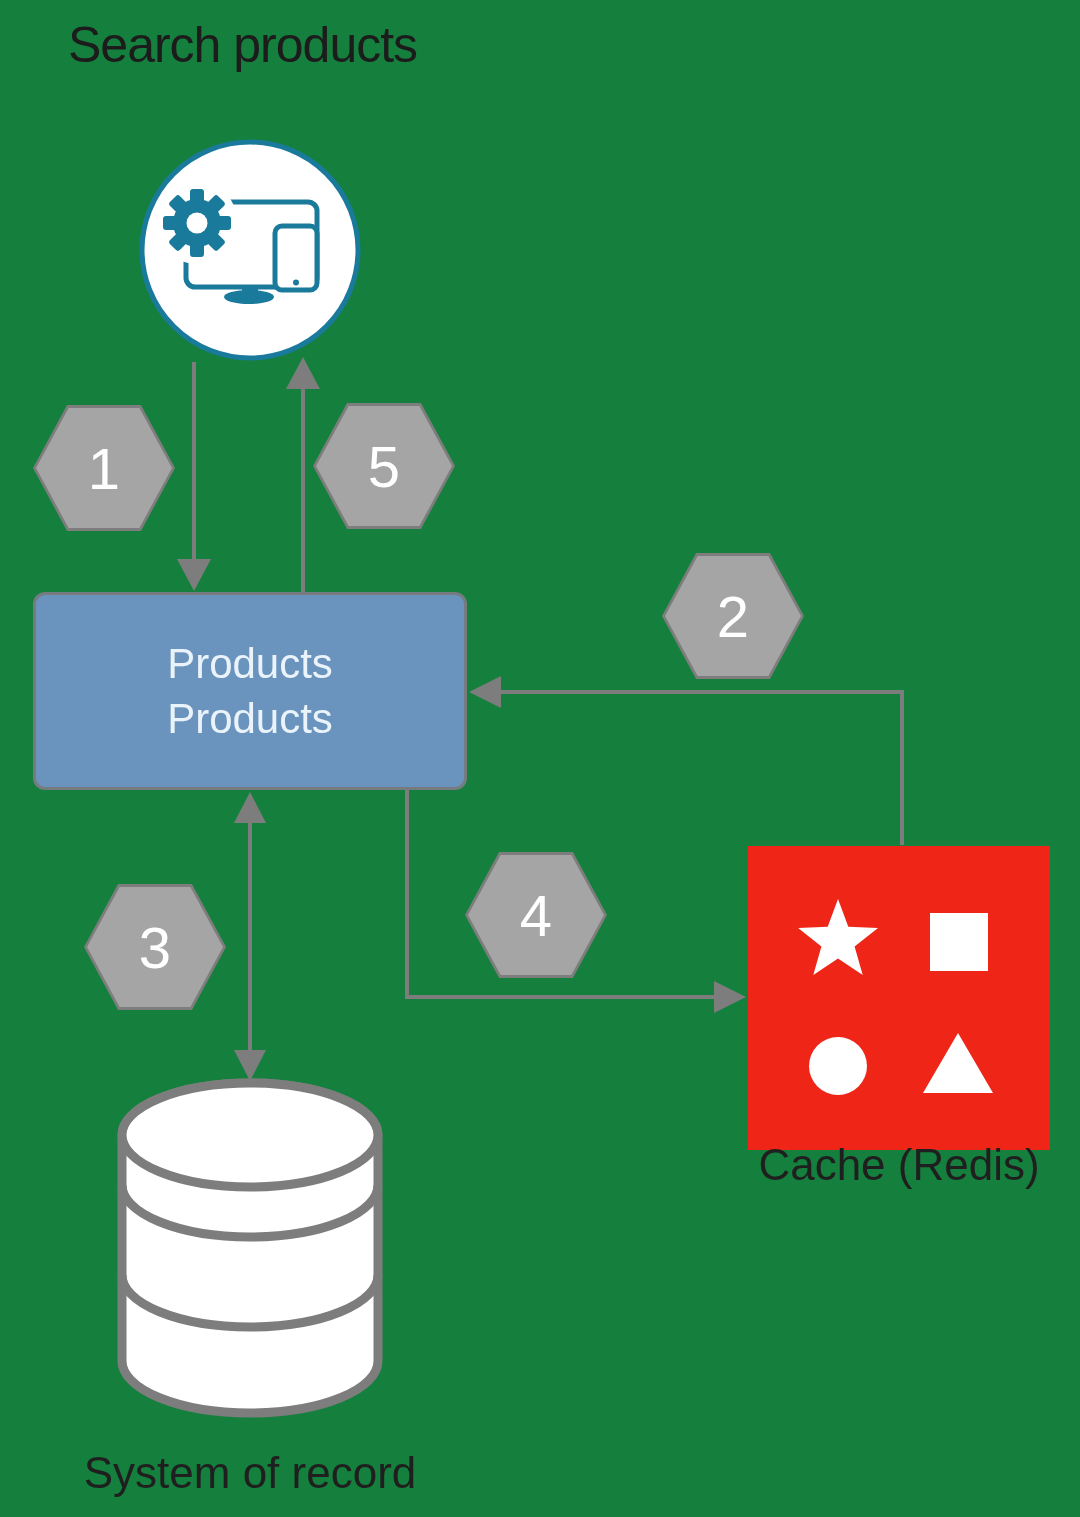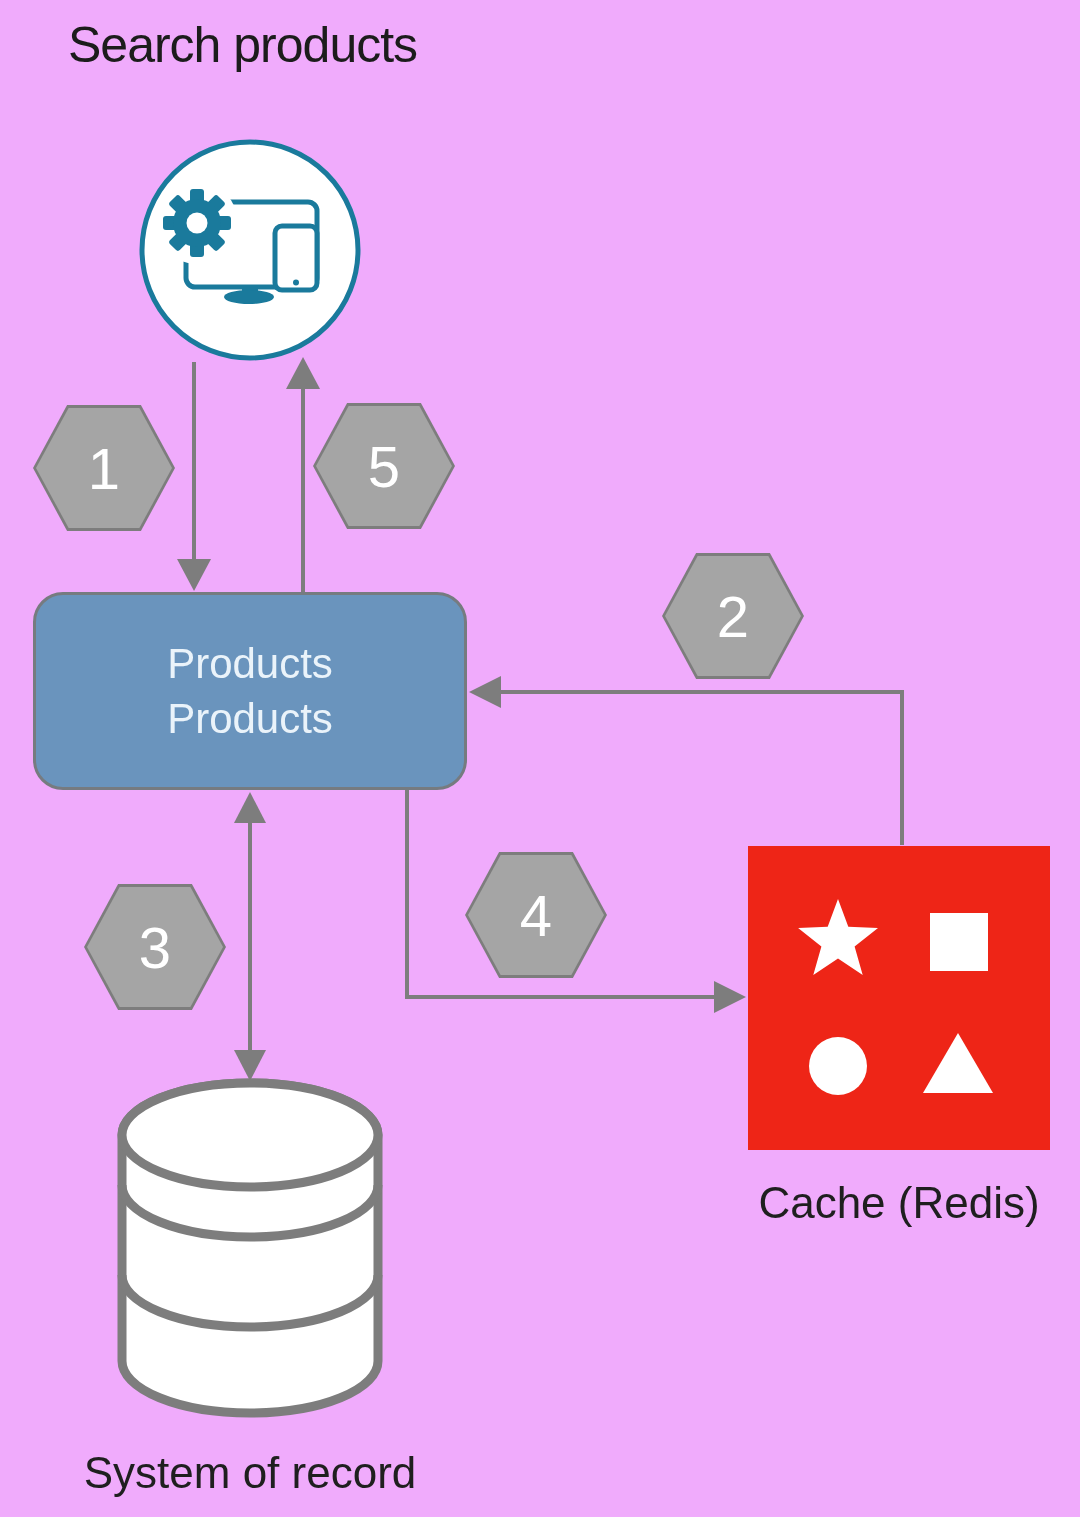--- a/index.html
+++ b/index.html
@@ -5,21 +5,21 @@
   html, body {
     margin: 0;
     padding: 0;
     background: #ffffff;
     font-family: "Liberation Sans", sans-serif;
   }
   #canvas {
     position: relative;
     width: 1080px;
     height: 1517px;
-    background: #f0abfc;
+    background: #15803d;
     overflow: hidden;
   }
 
   
   .page-title {
     position: absolute;
     left: 68px;
     top: 16px;
     font-size: 50px;
     letter-spacing: -1px;
@@ -68,21 +68,21 @@
 
   
   #products-service-node {
     position: absolute;
     left: 33px;
     top: 592px;
     width: 434px;
     height: 198px;
     background: #6a94bd;
     border: 3px solid #767b80;
-    border-radius: 30px;
+    border-radius: 12px;
     box-sizing: border-box;
     display: flex;
     flex-direction: column;
     align-items: center;
     justify-content: center;
     color: #eaf3fa;
     font-size: 42px;
     line-height: 55px;
   }
 
@@ -106,21 +106,21 @@
     height: 360px;
   }
 
   
   .node-label {
     position: absolute;
     color: #1f1f1f;
     font-size: 44px;
     text-align: center;
   }
-  #cache-label  { left: 728px; top: 1178px; width: 342px; }
+  #cache-label  { left: 728px; top: 1140px; width: 342px; }
   #db-label     { left:  58px; top: 1448px; width: 384px; }
 </style>
 </head>
 <body>
 
 <div id="canvas">
 
   <div class="page-title">Search products</div>
 
   <svg id="arrow-layer" viewBox="0 0 1080 1517" fill="none">

